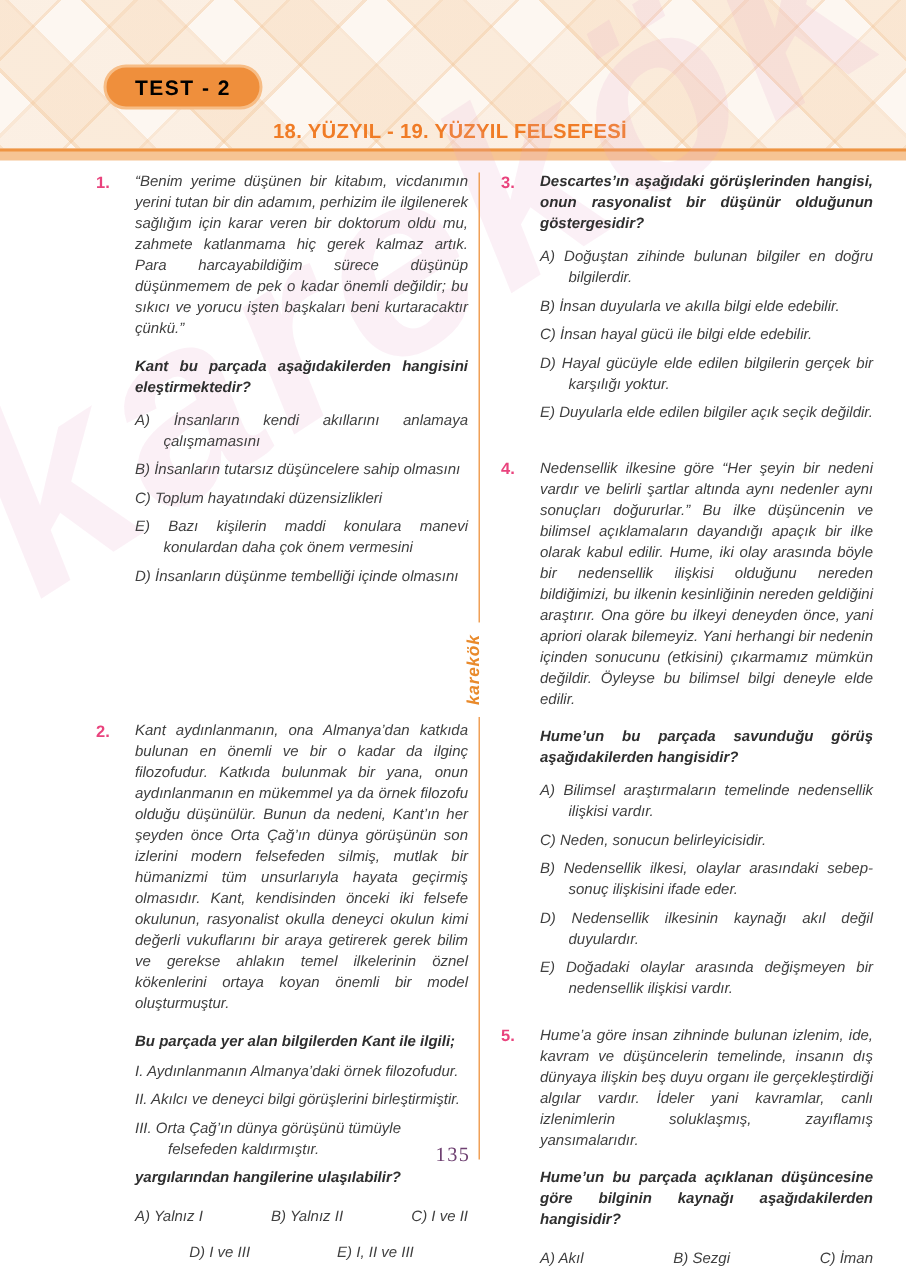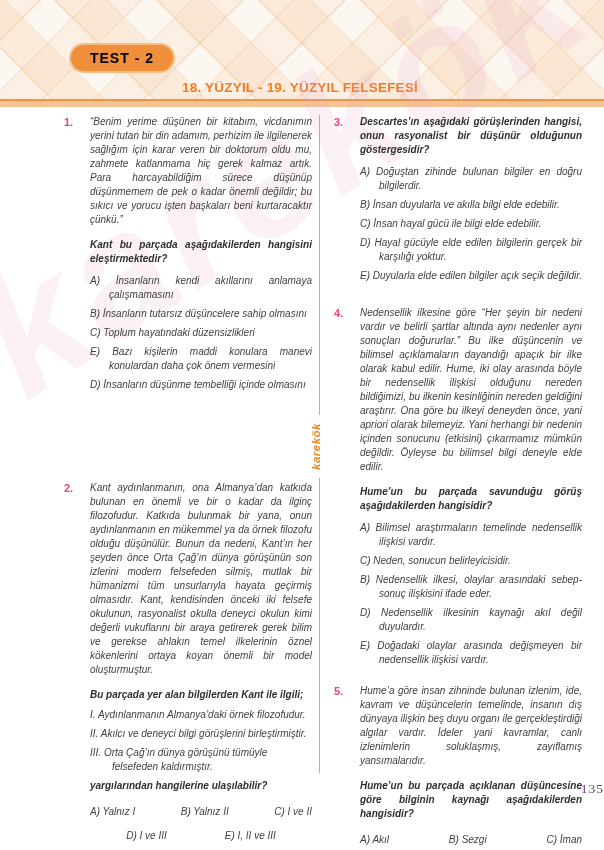--- a/index.html
+++ b/index.html
@@ -69,21 +69,21 @@
   .option{padding-left:19px;text-indent:-19px;margin-bottom:5px;}
   .ritems{margin-top:6px;}
   .ritem{padding-left:22px;text-indent:-22px;margin-bottom:5px;text-align:left;}
   .opt-row1{display:flex;justify-content:space-between;margin-top:12px;text-align:left;}
   .opt-row2{display:flex;justify-content:center;gap:58px;margin-top:10px;text-align:left;}
   .q2{margin-top:84px;}
   .q4{margin-top:18px;}
   .q5{margin-top:12px;}
   
   .page-number{
-    position:absolute;top:781px;left:0;width:604px;text-align:right;
+    position:absolute;top:762px;left:0;width:604px;text-align:center;
     font-family:"Liberation Serif", serif;font-size:13.5px;color:#6e4071;
     z-index:4;letter-spacing:1px;
   }
 </style>
 </head>
 <body>
 
 <div class="header-pattern"></div>
 <div class="test-badge">TEST - 2</div>
 <div class="page-title">18. YÜZYIL - 19. YÜZYIL FELSEFESİ</div>

